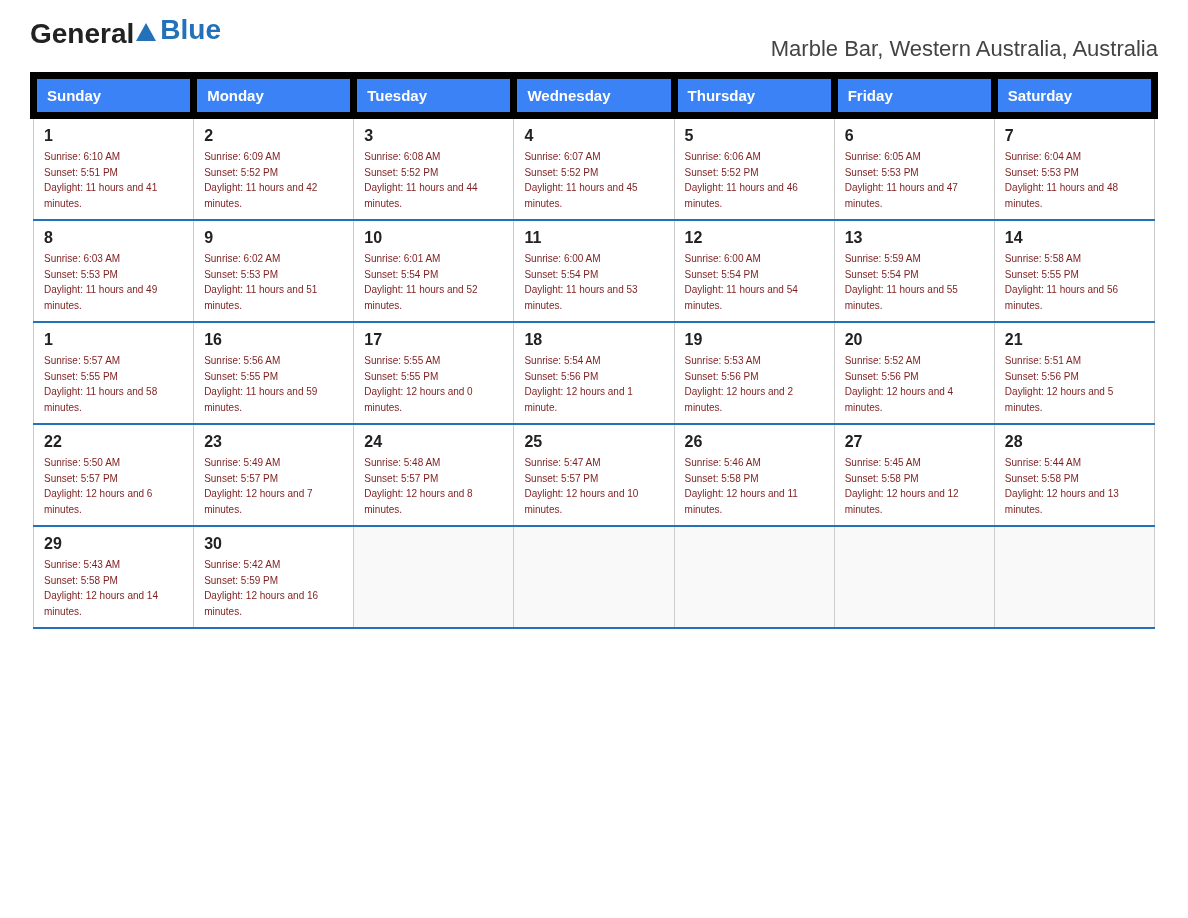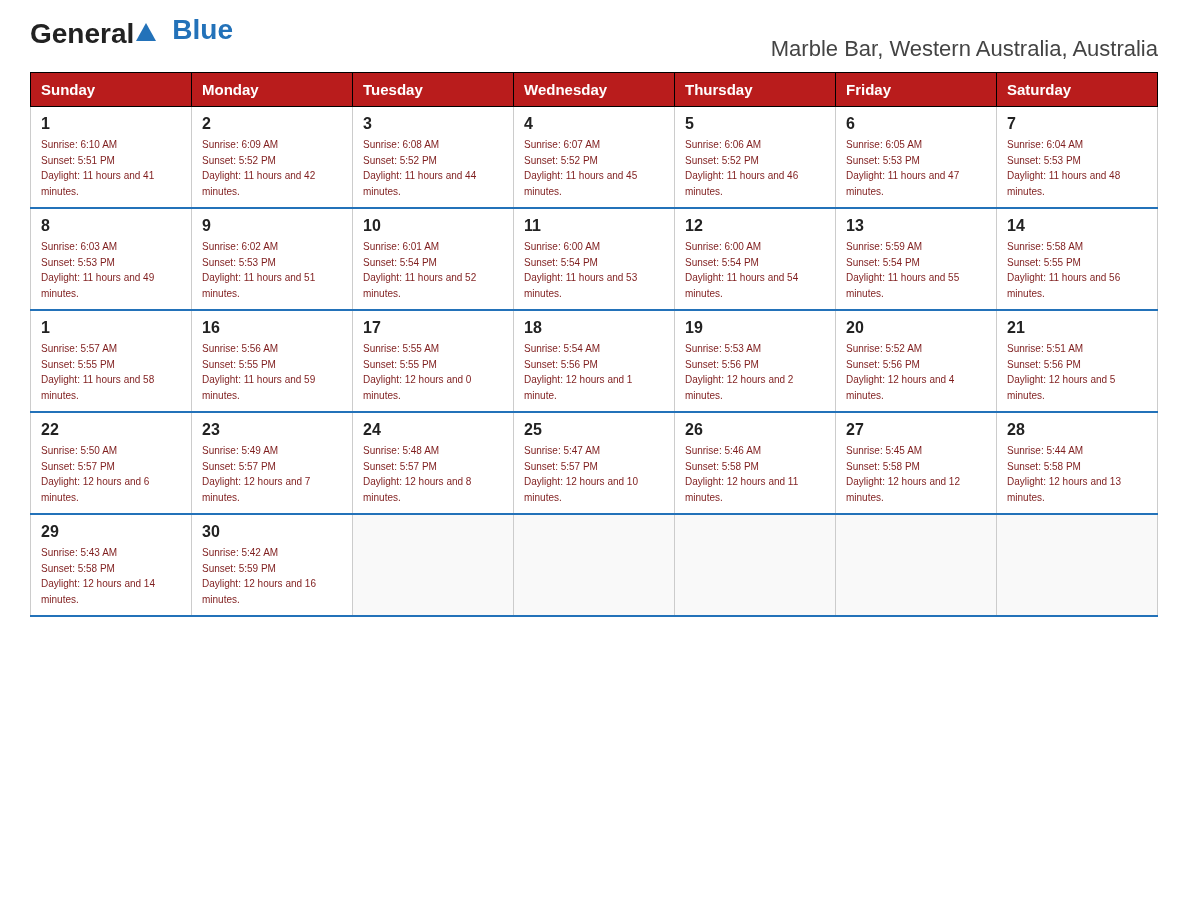--- a/index.html
+++ b/index.html
@@ -65,27 +65,27 @@
       font-size: 22px;
       color: #444;
       margin-top: 16px;
     }
     table {
       width: 100%;
       border-collapse: collapse;
       margin-top: 10px;
     }
     thead tr th {
-      background-color: #b91c1c;
+      background-color: #3b82f6;
       color: #fff;
       font-size: 15px;
       font-weight: bold;
       padding: 8px 10px;
       text-align: left;
-      border: 1px solid #000000;
+      border: 7px solid #000000;
     }
     tbody tr td {
       vertical-align: top;
       padding: 8px 10px;
       font-size: 13px;
       border: 1px solid #ccc;
       width: 14.28%;
       min-height: 80px;
     }
     tbody tr {
@@ -108,21 +108,21 @@
   </style>
 </head>
 <body>
 
 <div class="header">
   <div class="logo">
     <div class="logo-text">
       <span class="logo-general">General</span>
       <span class="logo-triangle"></span>
     </div>
-    <div style="display:flex; align-items:flex-end; margin-top:-2px; margin-left:14px;">
+    <div style="display:flex; align-items:flex-end; margin-top:-2px; margin-left:2px;">
       <span class="logo-blue">Blue</span>
     </div>
     <div class="logo-line"></div>
   </div>
   <div class="title-block">
     <div class="subtitle">Marble Bar, Western Australia, Australia</div>
   </div>
 </div>
 
 <table>

